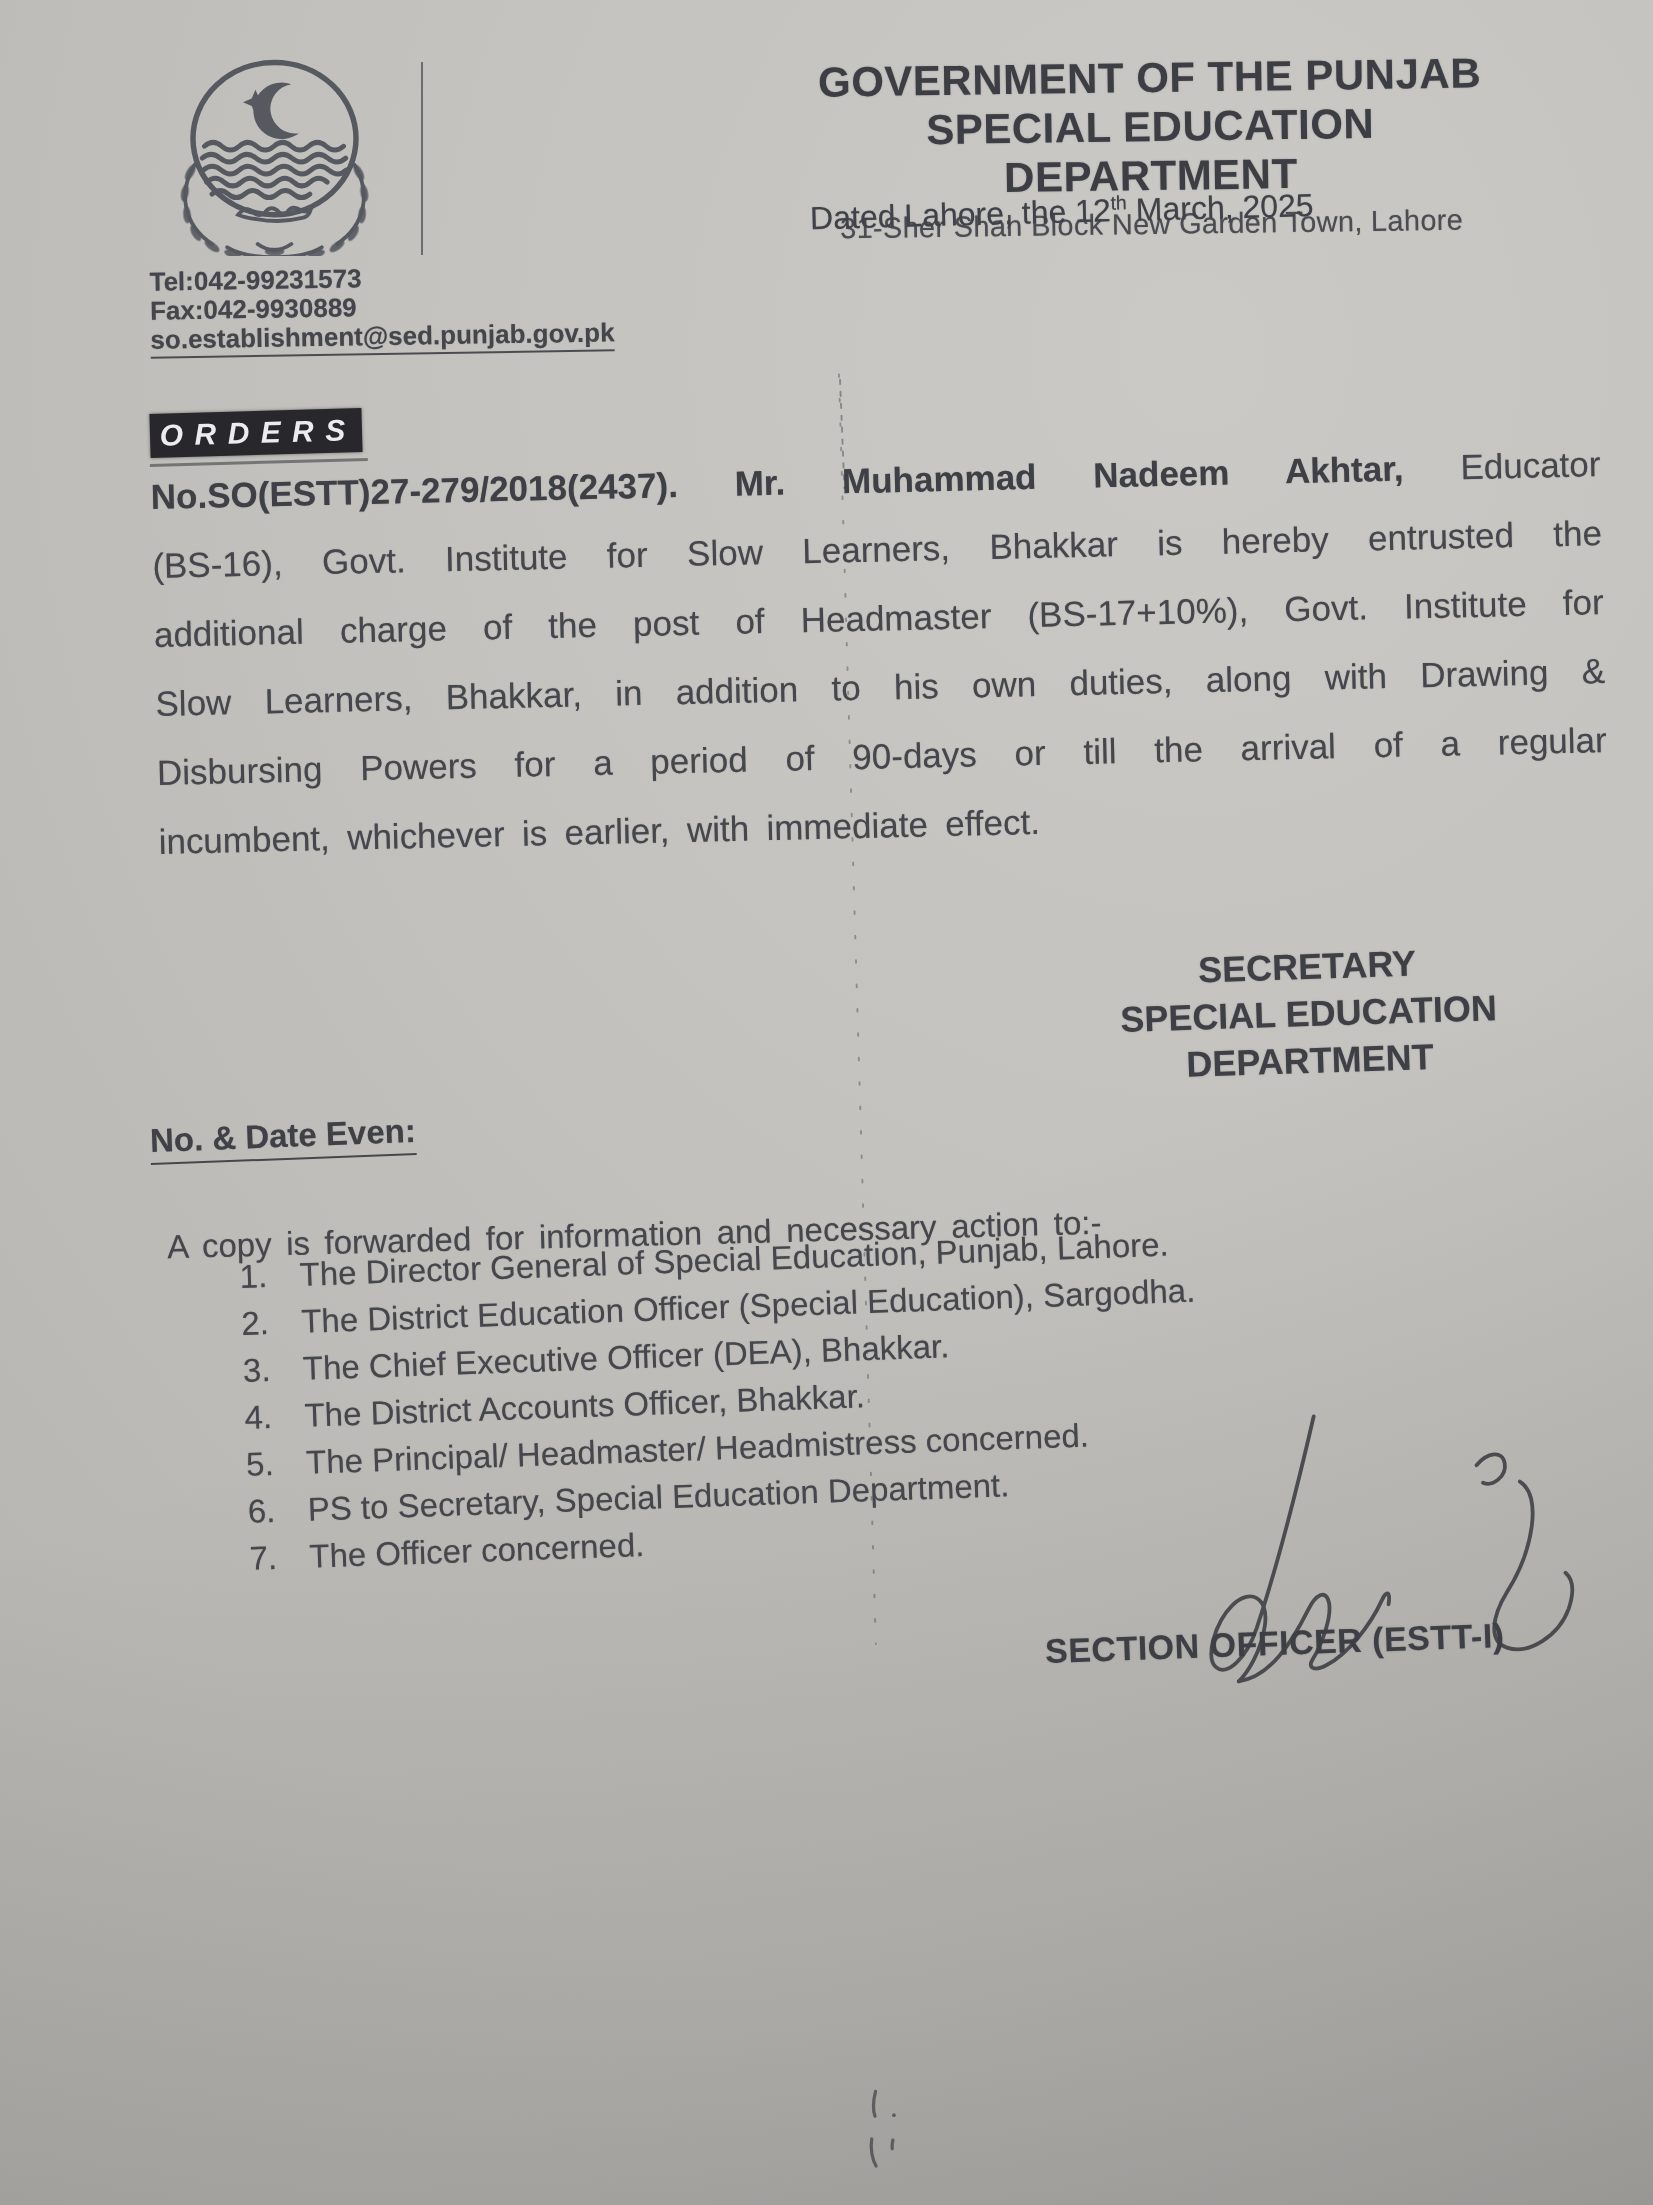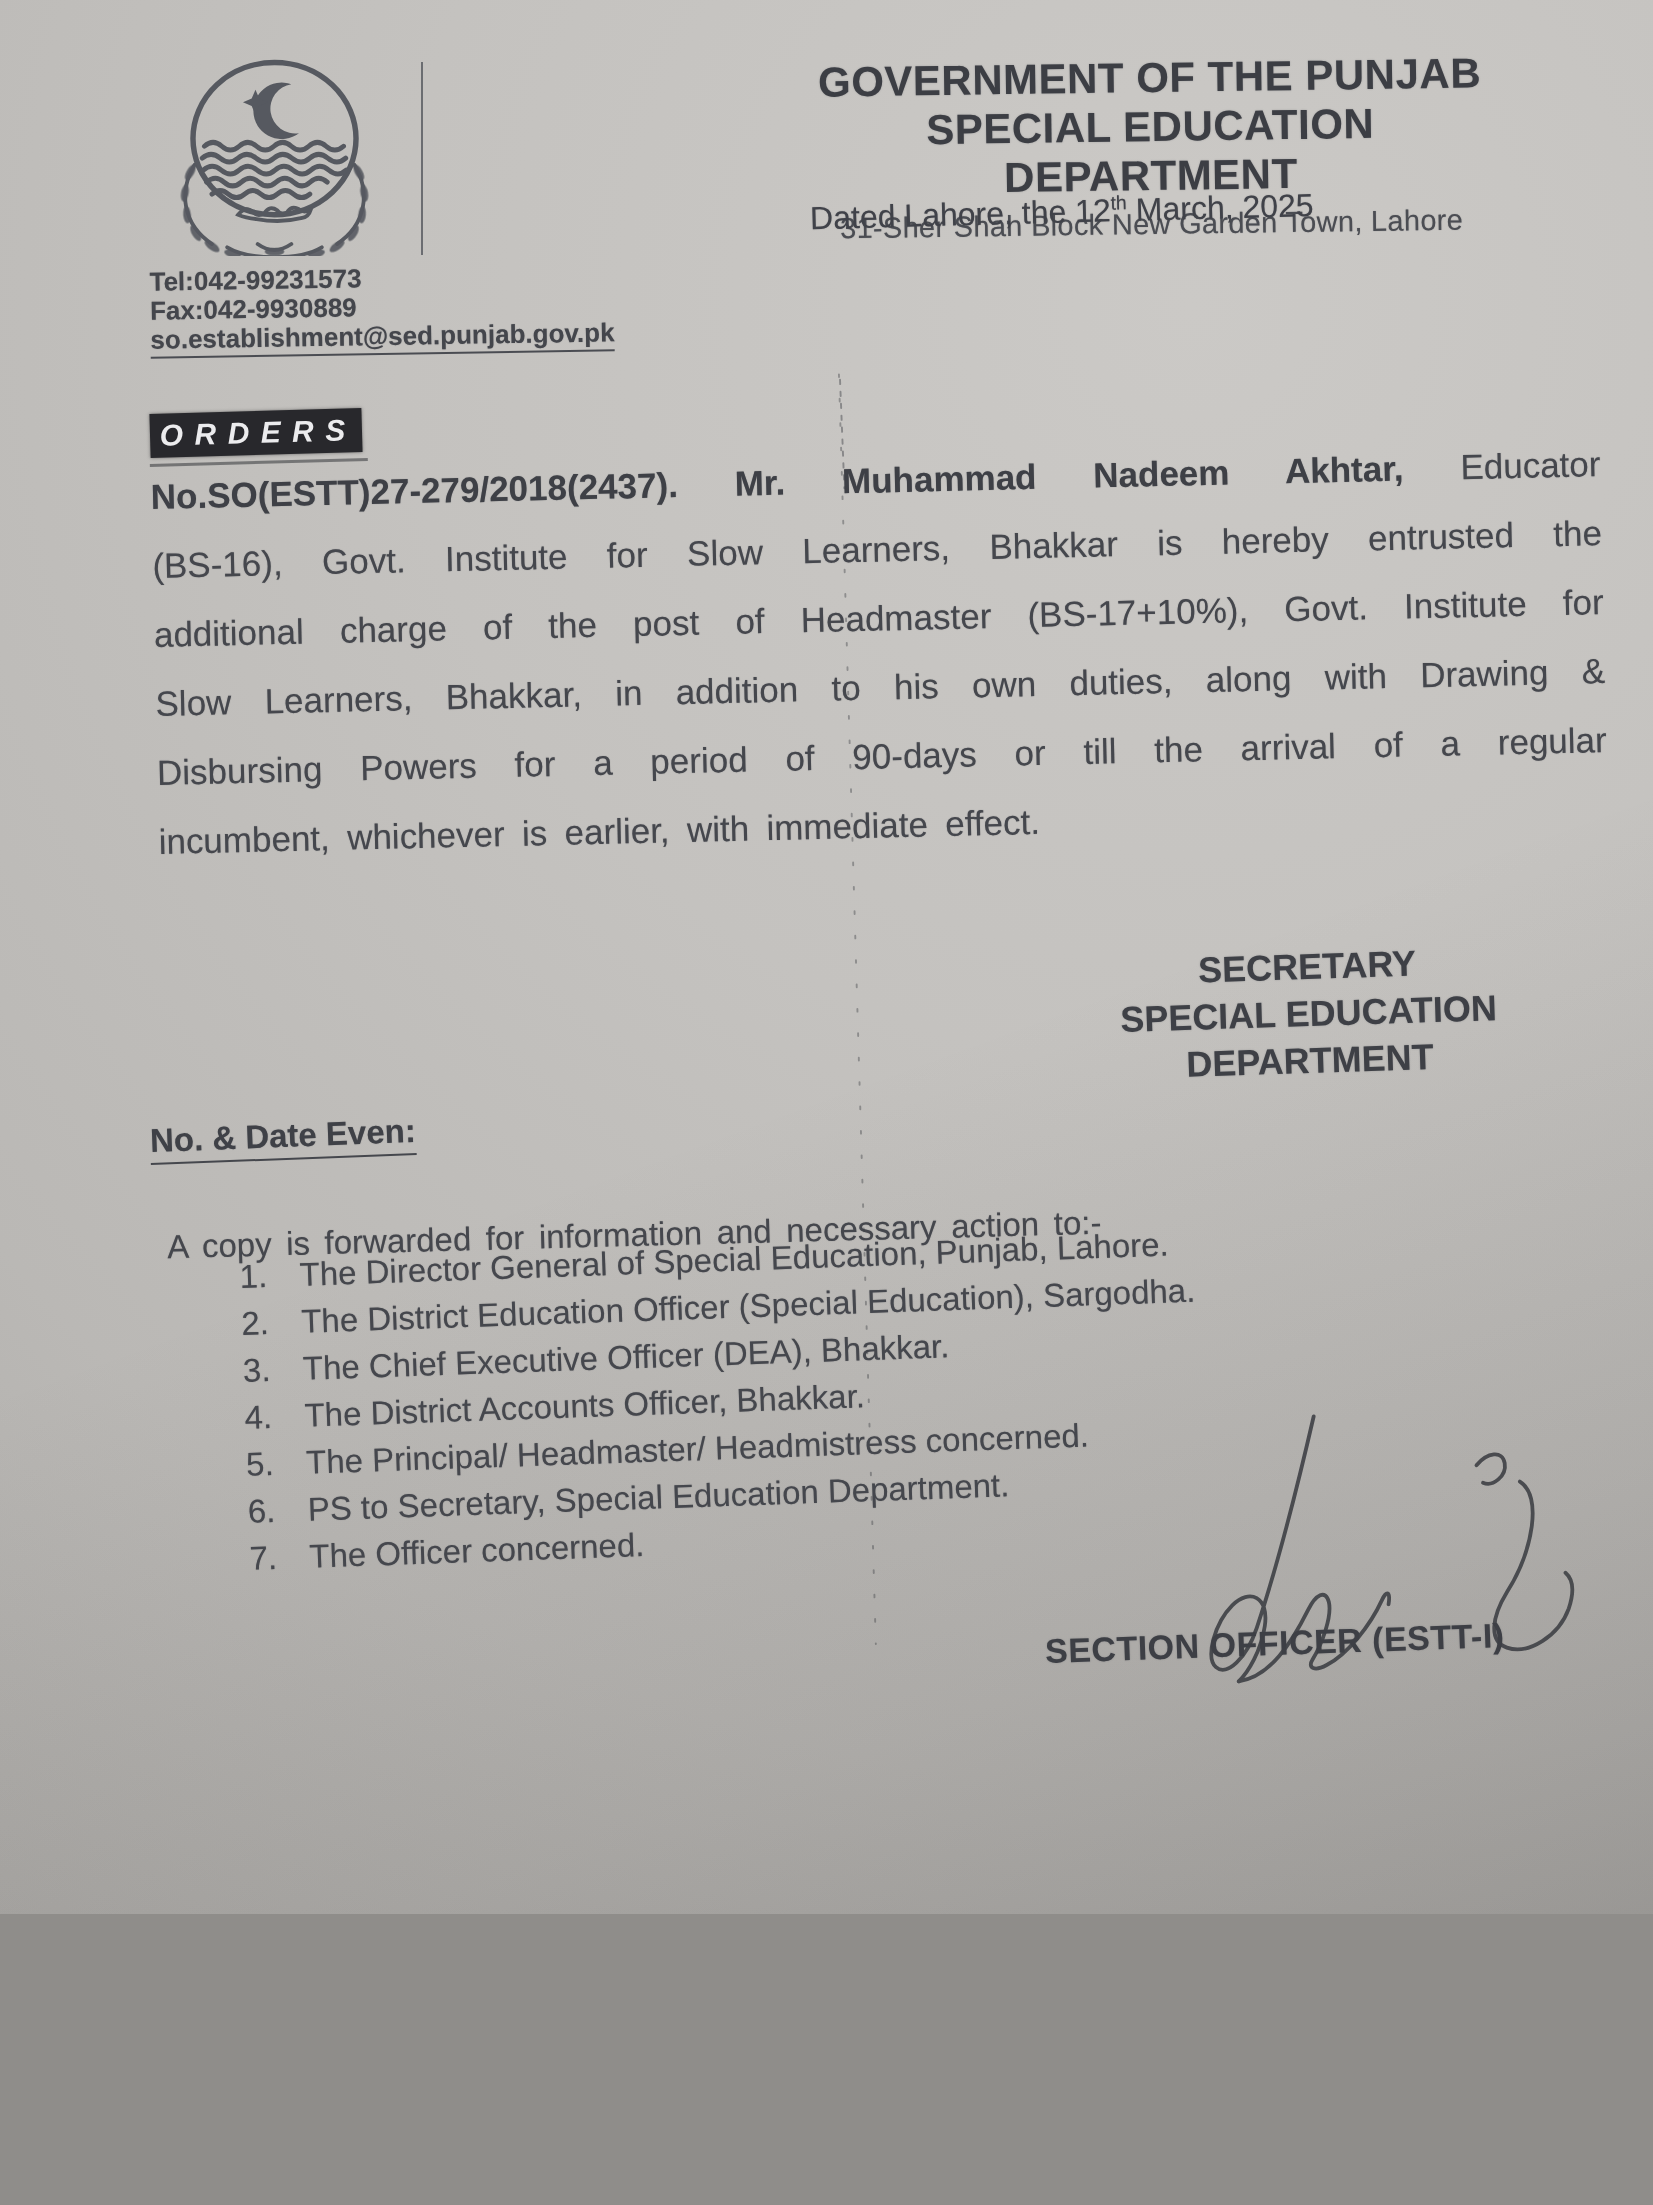--- a/index.html
+++ b/index.html
@@ -1,17 +1,17 @@
 <!DOCTYPE html>
 <html style="font-size:8.7px"><head>
 <meta charset="utf-8">
 <style>
   html,body{margin:0;padding:0;background:#8f8d8a;}
   .page{
-    position:relative;width:1654px;height:1914px;overflow:hidden;
+    position:relative;width:1654px;height:2205px;overflow:hidden;
     font-family:"Liberation Sans",sans-serif;color:#43454b;
     background:
       linear-gradient(160deg, rgba(30,28,26,0) 55%, rgba(40,38,36,.10) 82%, rgba(40,38,36,.20) 100%),
       radial-gradient(150% 125% at 72% 16%, #cbc9c6 0%, #c4c2bf 32%, #bab8b5 62%, #aba9a6 88%, #a09e9b 100%);
   }
   .soft{text-shadow:0 0 1.1px rgba(67,69,75,.45);}
   .softer{text-shadow:0 0 1.6px rgba(67,69,75,.38);}
   .abs{position:absolute;}
 
   

